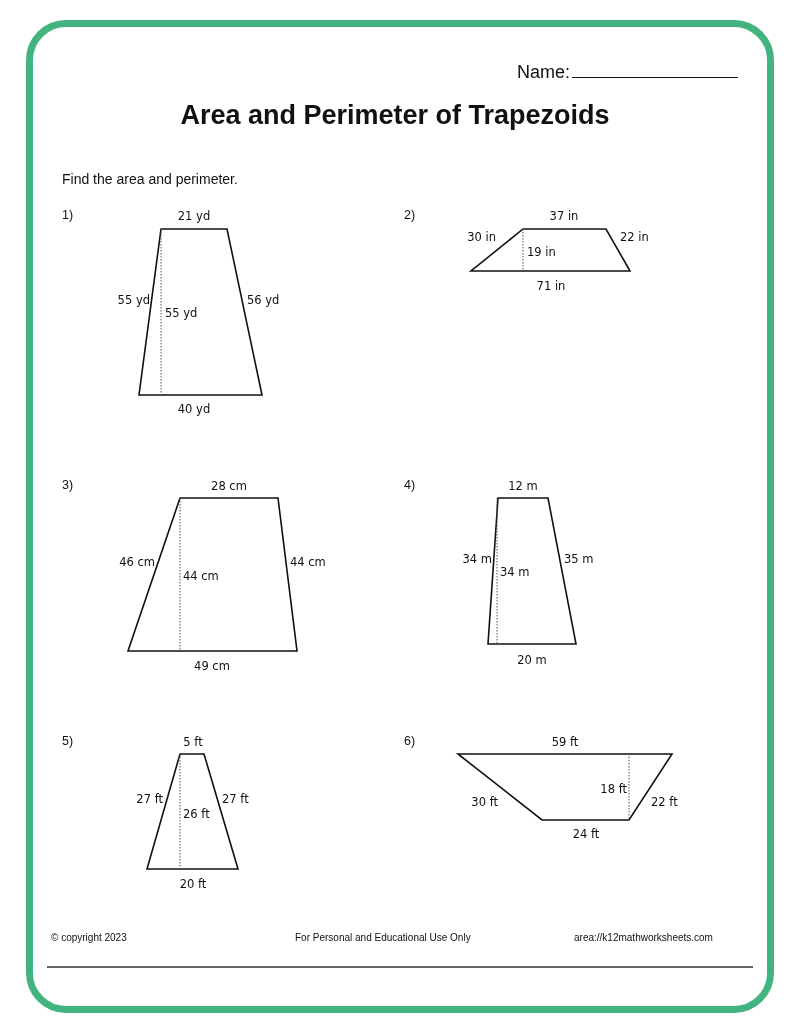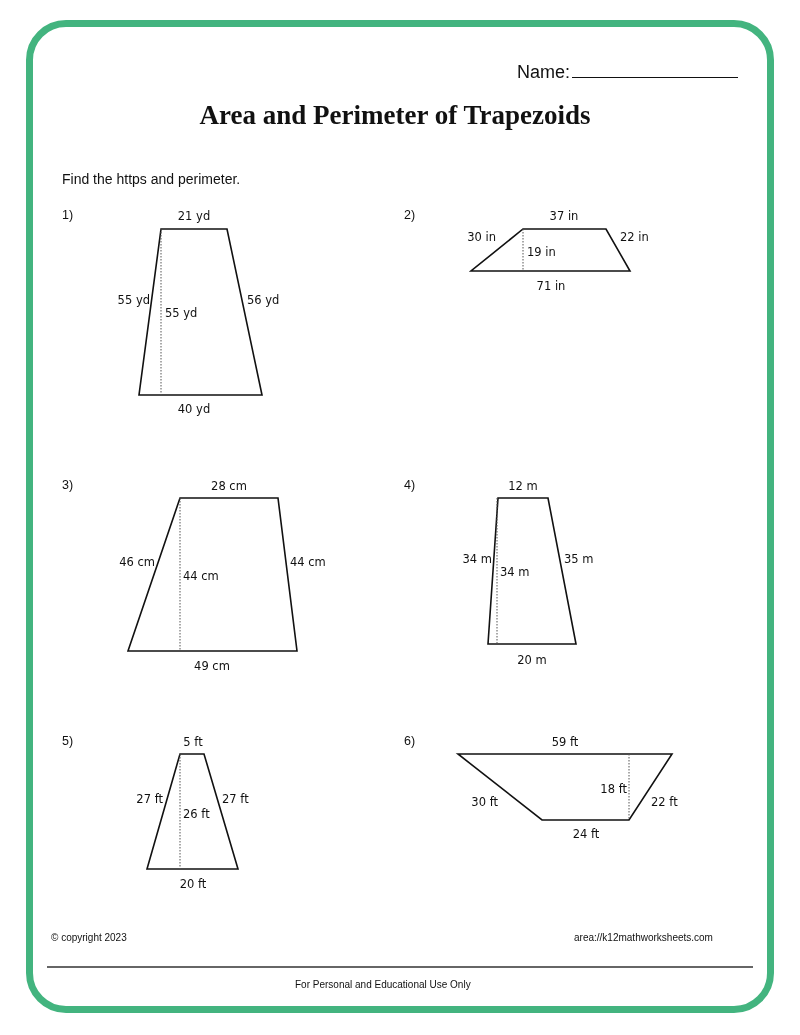--- a/index.html
+++ b/index.html
@@ -1,36 +1,36 @@
 <!DOCTYPE html>
 <html><head>
 <meta charset="utf-8">
 <style>
   html,body{margin:0;padding:0;background:#fff;}
   body{width:800px;height:1035px;position:relative;overflow:hidden;font-family:"DejaVu Sans",sans-serif;color:#111;}
   .frame{position:absolute;left:26px;top:20px;width:734px;height:979px;border:7px solid #43b47f;border-radius:40px;}
   .name{position:absolute;left:517px;top:62px;font-size:18px;font-family:"Liberation Sans",sans-serif;}
   .name-line{display:inline-block;width:166px;border-bottom:1px solid #111;height:12px;vertical-align:baseline;margin-left:2px;}
-  .title{position:absolute;left:0;width:790px;top:100px;text-align:center;font-family:Liberation Serif, serif;font-weight:bold;font-size:27px;}
+  .title{position:absolute;left:0;width:790px;top:100px;text-align:center;font-family:Liberation Sans, sans-serif;font-weight:bold;font-size:27px;}
   .instr{position:absolute;left:62px;top:171px;font-size:14px;font-family:"Liberation Sans",sans-serif;}
   .num{position:absolute;font-size:12.5px;font-family:"Liberation Sans",sans-serif;}
   svg.fig{position:absolute;left:0;top:0;}
   .lbl{font-size:11.5px;font-family:"DejaVu Sans",sans-serif;fill:#111;}
   .footer-line{position:absolute;left:47px;top:966px;width:706px;height:0;border-top:2px solid #666;}
   .foot{position:absolute;top:932px;font-size:10px;font-family:"Liberation Sans",sans-serif;}
 </style>
 </head>
 <body>
 
 <div class="frame"></div>
 
 <div class="name"><span>Name:</span><span class="name-line"></span></div>
 
 <div class="title">Area and Perimeter of Trapezoids</div>
-<div class="instr">Find the https and perimeter.</div>
+<div class="instr">Find the area and perimeter.</div>
 
 <div class="num" style="left:62px;top:208px;">1)</div>
 <div class="num" style="left:404px;top:208px;">2)</div>
 <div class="num" style="left:62px;top:478px;">3)</div>
 <div class="num" style="left:404px;top:478px;">4)</div>
 <div class="num" style="left:62px;top:734px;">5)</div>
 <div class="num" style="left:404px;top:734px;">6)</div>
 
 <svg class="fig" width="800" height="1035">
 
@@ -90,14 +90,14 @@
     <text class="lbl" x="565" y="746" text-anchor="middle">59 ft</text>
     <text class="lbl" x="586" y="838" text-anchor="middle">24 ft</text>
     <text class="lbl" x="498" y="806" text-anchor="end">30 ft</text>
     <text class="lbl" x="651" y="806">22 ft</text>
     <text class="lbl" x="627" y="793" text-anchor="end">18 ft</text>
   </g>
 </svg>
 
 <div class="footer-line"></div>
 <div class="foot" style="left:51px;">© copyright 2023</div>
-<div class="foot" style="left:295px;margin-top:47px;">For Personal and Educational Use Only</div>
+<div class="foot" style="left:295px;">For Personal and Educational Use Only</div>
 <div class="foot" style="left:574px;">area://k12mathworksheets.com</div>
 
 </body></html>

